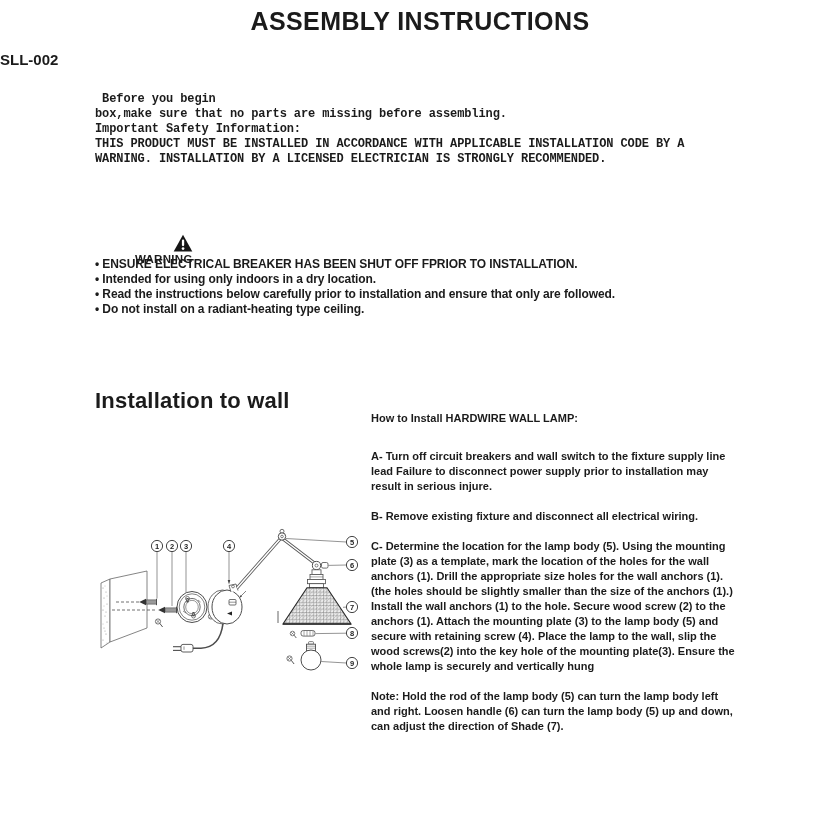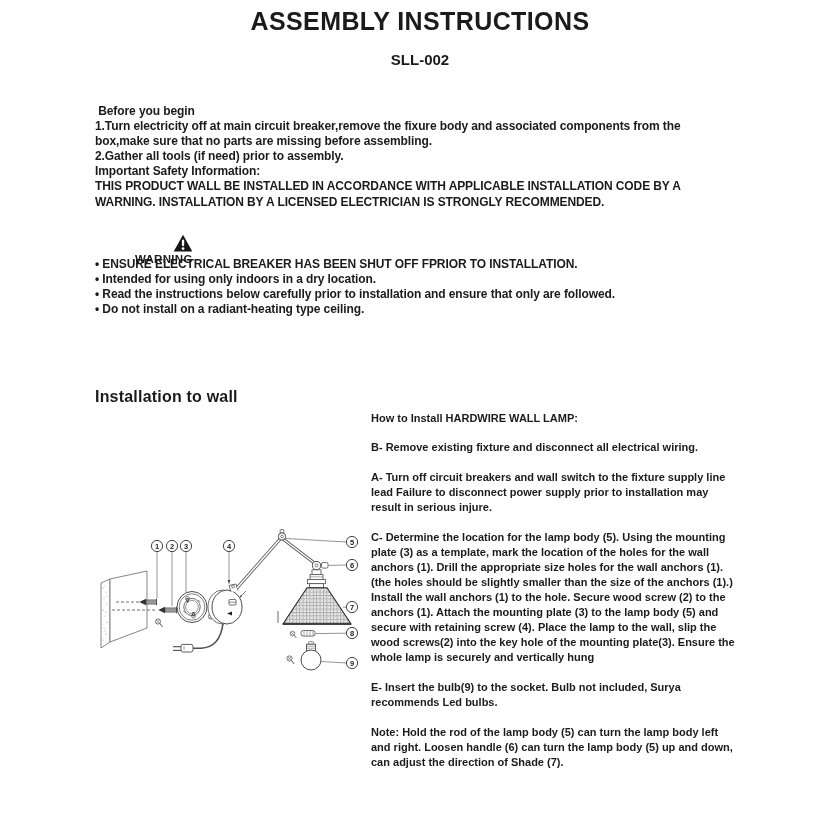--- a/index.html
+++ b/index.html
@@ -2,49 +2,47 @@
 <html><head>
 <meta charset="utf-8">
 <style>
   html,body{margin:0;padding:0;background:#fff;}
   .page{
     position:relative;width:840px;height:840px;background:#fff;overflow:hidden;
     font-family:"Liberation Sans",sans-serif;font-weight:700;color:#1b1b1b;
   }
   .title{position:absolute;left:0;top:7px;width:100%;text-align:center;
     font-size:25px;letter-spacing:.4px;}
-  .model{position:absolute;left:0;top:51px;width:100%;text-align:center;font-size:15px;}
+  .model{position:absolute;left:0;top:51px;width:100%;font-size:15px;}
   .textblock{position:absolute;left:95px;font-size:12px;line-height:15.1px;letter-spacing:-.1px;}
   .textblock div{white-space:pre;}
-  .before{top:104px;}
+  .before{top:92px;font-family:Liberation Mono, monospace;}
   .warnlines{top:257px;}
   .warnhead{position:absolute;left:112px;top:234px;display:flex;align-items:flex-end;flex-direction:column;}
   .warnhead svg{display:block;}
   .warnlabel{font-size:11.5px;margin-left:23px;margin-bottom:1px;letter-spacing:.3px;}
-  .install-heading{position:absolute;left:95px;top:388px;font-size:16px;letter-spacing:.2px;}
+  .install-heading{position:absolute;left:95px;top:388px;font-size:22px;letter-spacing:.2px;}
   .steps{position:absolute;left:371px;top:411px;width:366px;font-size:11px;line-height:15px;}
   .steps p{margin:0 0 15px 0;}
-  .steps p.howto{margin-bottom:14px;}
+  .steps p.howto{margin-bottom:23px;}
   .diagram{position:absolute;left:85px;top:518px;width:295px;height:168px;}
 </style>
 </head>
 <body>
 
 <div class="page">
 
   <div class="title">ASSEMBLY INSTRUCTIONS</div>
   <div class="model">SLL-002</div>
 
   <div class="textblock before">
     <div> Before you begin</div>
-    <div>1.Turn electricity off at main circuit breaker,remove the fixure body and associated components from the</div>
     <div>box,make sure that no parts are missing before assembling.</div>
-    <div>2.Gather all tools (if need) prior to assembly.</div>
     <div>Important Safety Information:</div>
-    <div>THIS PRODUCT WALL BE INSTALLED IN ACCORDANCE WITH APPLICABLE INSTALLATION CODE BY A</div>
+    <div>THIS PRODUCT MUST BE INSTALLED IN ACCORDANCE WITH APPLICABLE INSTALLATION CODE BY A</div>
     <div>WARNING. INSTALLATION BY A LICENSED ELECTRICIAN IS STRONGLY RECOMMENDED.</div>
   </div>
 
   <div class="warnhead">
     <svg width="20" height="19" viewBox="0 0 20 19">
       <polygon points="10,0.8 19.3,17.6 0.7,17.6" fill="#151515"></polygon>
       <rect x="8.9" y="5.6" width="2.3" height="6.6" rx="1.1" fill="#ffffff"></rect>
       <circle cx="10.05" cy="14.6" r="1.35" fill="#ffffff"></circle>
     </svg>
     <span class="warnlabel">WARNING</span>
@@ -54,24 +52,23 @@
     <div>• ENSURE ELECTRICAL BREAKER HAS BEEN SHUT OFF FPRIOR TO INSTALLATION.</div>
     <div>• Intended for using only indoors in a dry location.</div>
     <div>• Read the instructions below carefully prior to installation and ensure that only are followed.</div>
     <div>• Do not install on a radiant-heating type ceiling.</div>
   </div>
 
   <div class="install-heading">Installation to wall</div>
 
   <div class="steps">
     <p class="howto">How to Install HARDWIRE WALL LAMP:</p>
+    <p>A- Turn off circuit breakers and wall switch to the fixture supply line lead Failure to disconnect power supply prior to installation may result in serious injure.</p>
     <p>B- Remove existing fixture and disconnect all electrical wiring.</p>
-    <p>A- Turn off circuit breakers and wall switch to the fixture supply line lead Failure to disconnect power supply prior to installation may result in serious injure.</p>
     <p>C- Determine the location for the lamp body (5). Using the mounting plate (3) as a template, mark the location of the holes for the wall anchors (1). Drill the appropriate size holes for the wall anchors (1). (the holes should be slightly smaller than the size of the anchors (1).) Install the wall anchors (1) to the hole. Secure wood screw (2) to the anchors (1). Attach the mounting plate (3) to the lamp body (5) and secure with retaining screw (4). Place the lamp to the wall, slip the wood screws(2) into the key hole of the mounting plate(3).  Ensure the whole lamp is securely and vertically hung</p>
-    <p>E- Insert the bulb(9) to the socket. Bulb not included, Surya recommends Led bulbs.</p>
     <p>Note: Hold the rod of the lamp body (5) can turn the lamp body left and right. Loosen handle (6) can turn the lamp body (5) up and down, can adjust the direction of Shade (7).</p>
   </div>
 
   <svg class="diagram" viewBox="85 518 295 168">
     <defs>
       <pattern id="mesh" width="3.4" height="3.4" patternUnits="userSpaceOnUse">
         <rect width="3.4" height="3.4" fill="#ededed"></rect>
         <path d="M0 0H3.4 M0 0V3.4" stroke="#4a4a4a" stroke-width="0.55" fill="none"></path>
         <path d="M0 3.4 L3.4 0" stroke="#8a8a8a" stroke-width="0.35" fill="none"></path>
       </pattern>

